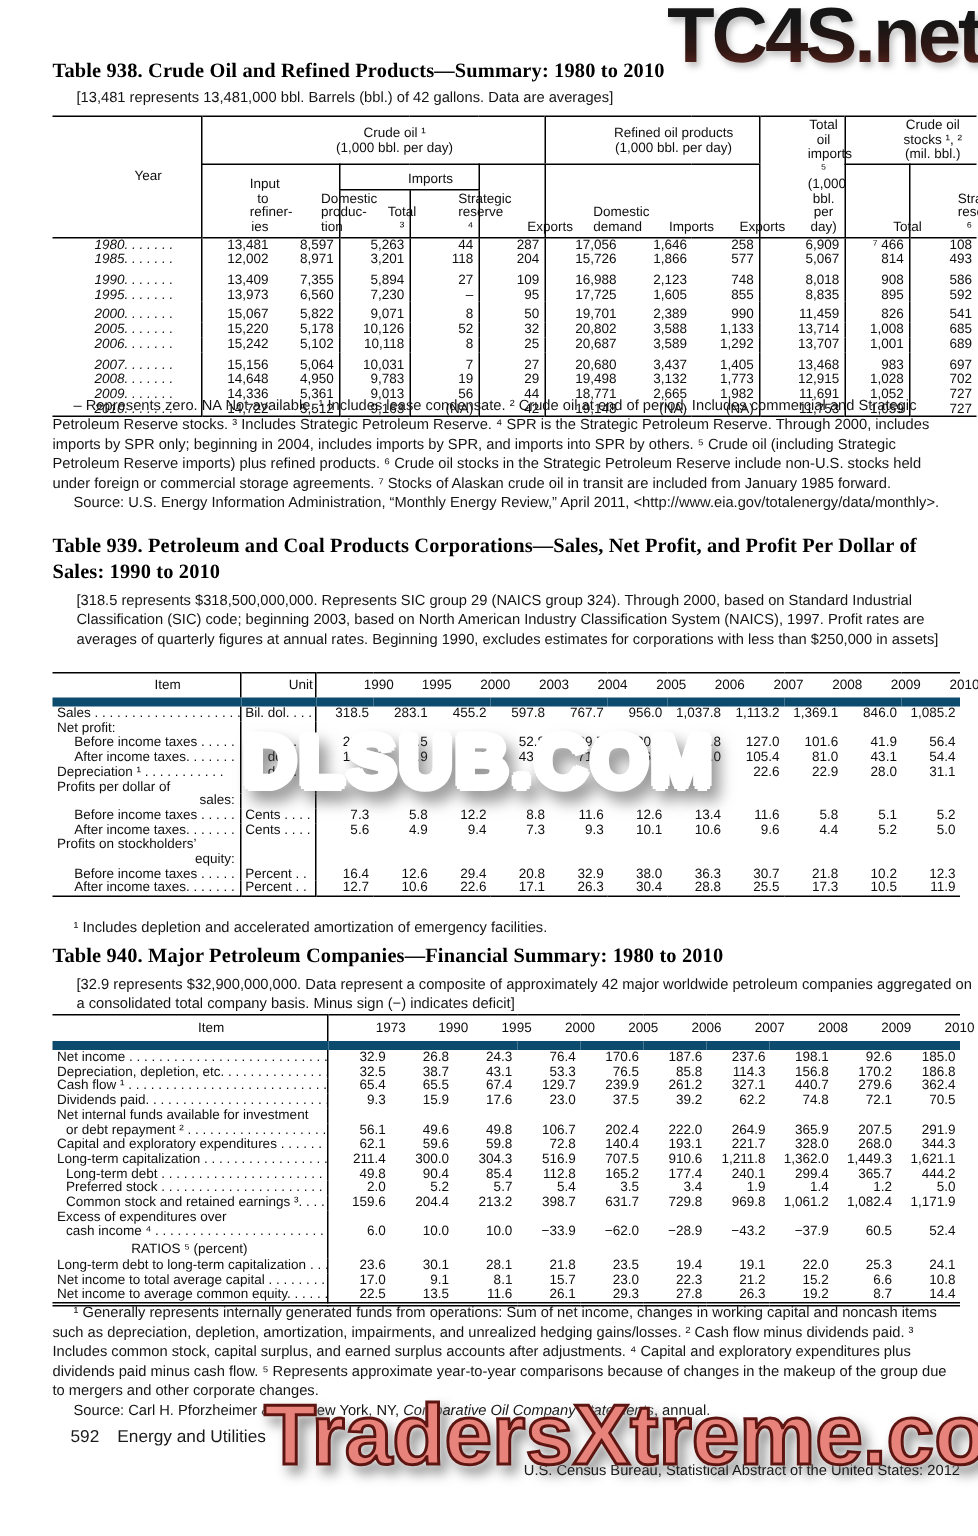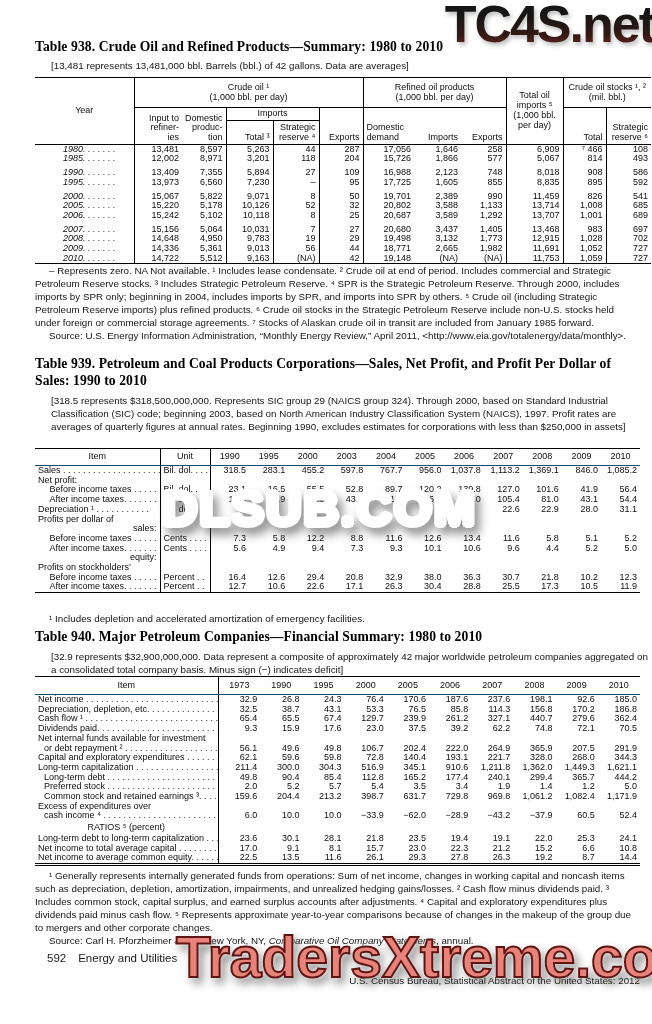--- a/index.html
+++ b/index.html
@@ -14,37 +14,37 @@
 
   
   table{border-collapse:collapse;table-layout:fixed;width:605px;
         font-size:9px;line-height:9.7px;color:#0e0e0e;}
   #t938-table table, #t939-table table{border-top:1.5px solid #000;border-bottom:1.5px solid #000;}
   #t940-table table{border-top:1.5px solid #000;border-bottom:3px double #000;}
   th{font-weight:normal;padding:1px 3px;vertical-align:bottom;white-space:pre-line;}
   td{padding:0 3px;white-space:nowrap;overflow:hidden;vertical-align:bottom;}
   .num{text-align:right;}
   .bl{border-left:1px solid #000;}
-  .bb{border-bottom:1px solid #000;}
+  .bb{border-bottom:1px solid #000;padding-left:32px;}
   .ctr{text-align:center;}
   .rt{text-align:right;}
   .lt{text-align:left;}
   .mid{vertical-align:middle;}
   .h1{height:27px;}
   .h3{height:21px;}
   tr.gap td{padding-top:4px;}
   .year-cell{padding-left:28px;text-align:left;font-style:italic;}
   .item-cell{text-align:left;}
   .ind1{padding-left:9px;text-align:right;}
   .section-cell{text-align:center;}
   tr.section-row td{padding-top:2px;padding-bottom:1px;}
   .unit-cell{text-align:left;}
   #t939-table th{height:14px;vertical-align:middle;text-align:center;}
   #t940-table th{height:15px;vertical-align:middle;text-align:center;}
-  #t939-table th.bb,#t940-table th.bb{border-bottom:1px solid #0c4a6e;}
+  #t939-table th.bb,#t940-table th.bb{border-bottom:6px solid #0c4a6e;}
 
   
   .fn p{margin:0;font-size:9.8px;line-height:13px;text-indent:14px;color:#141414;}
   .fn i{font-style:italic;}
 
   
   .footer-left{position:absolute;left:47px;top:952px;font-size:11.5px;color:#1a1a1a;}
   .footer-left .pgnum{margin-right:12px;}
   .footer-right{position:absolute;left:35px;width:605px;top:975px;text-align:right;
                 font-size:9.8px;color:#1a1a1a;}
@@ -448,36 +448,36 @@
             <td class="num">7.3</td>
             <td class="num">9.3</td>
             <td class="num">10.1</td>
             <td class="num">10.6</td>
             <td class="num">9.6</td>
             <td class="num">4.4</td>
             <td class="num">5.2</td>
             <td class="num">5.0</td>
           </tr>
           <tr>
+            <td class="item-cell">Profits on stockholders’</td>
+            <td class="unit-cell bl"></td>
+            <td class="num bl"></td>
+            <td class="num"></td>
+            <td class="num"></td>
+            <td class="num"></td>
+            <td class="num"></td>
+            <td class="num"></td>
+            <td class="num"></td>
+            <td class="num"></td>
+            <td class="num"></td>
+            <td class="num"></td>
+            <td class="num"></td>
+          </tr>
+          <tr>
             <td class="item-cell ind1">equity:</td>
-            <td class="unit-cell bl"></td>
-            <td class="num bl"></td>
-            <td class="num"></td>
-            <td class="num"></td>
-            <td class="num"></td>
-            <td class="num"></td>
-            <td class="num"></td>
-            <td class="num"></td>
-            <td class="num"></td>
-            <td class="num"></td>
-            <td class="num"></td>
-            <td class="num"></td>
-          </tr>
-          <tr>
-            <td class="item-cell">Profits on stockholders’</td>
             <td class="unit-cell bl"></td>
             <td class="num bl"></td>
             <td class="num"></td>
             <td class="num"></td>
             <td class="num"></td>
             <td class="num"></td>
             <td class="num"></td>
             <td class="num"></td>
             <td class="num"></td>
             <td class="num"></td>
@@ -637,21 +637,21 @@
             <td class="num">328.0</td>
             <td class="num">268.0</td>
             <td class="num">344.3</td>
           </tr>
           <tr>
             <td class="item-cell">Long-term capitalization  . . . . . . . . . . . . . . . . . .</td>
             <td class="num bl">211.4</td>
             <td class="num">300.0</td>
             <td class="num">304.3</td>
             <td class="num">516.9</td>
-            <td class="num">345.1</td>
+            <td class="num">707.5</td>
             <td class="num">910.6</td>
             <td class="num">1,211.8</td>
             <td class="num">1,362.0</td>
             <td class="num">1,449.3</td>
             <td class="num">1,621.1</td>
           </tr>
           <tr>
             <td class="item-cell ind1">Long-term debt  . . . . . . . . . . . . . . . . . . . . . . . .</td>
             <td class="num bl">49.8</td>
             <td class="num">90.4</td>

